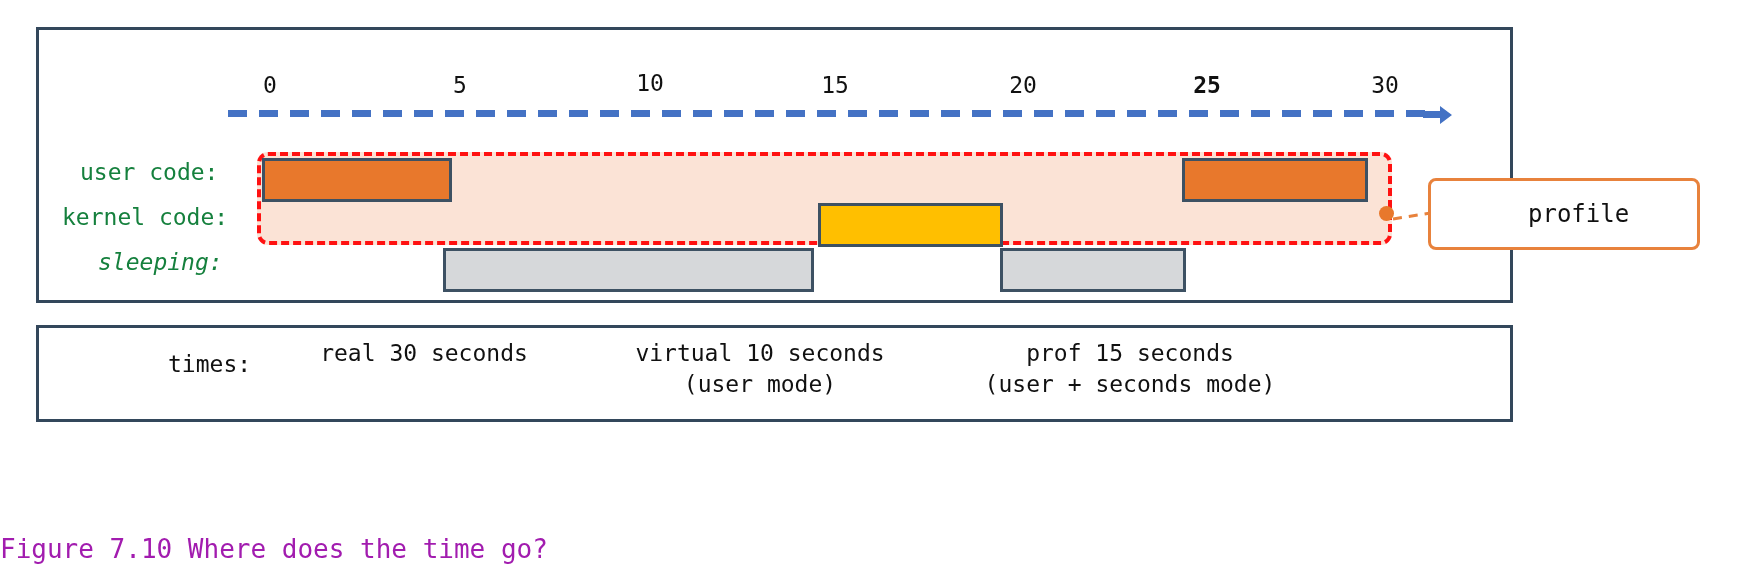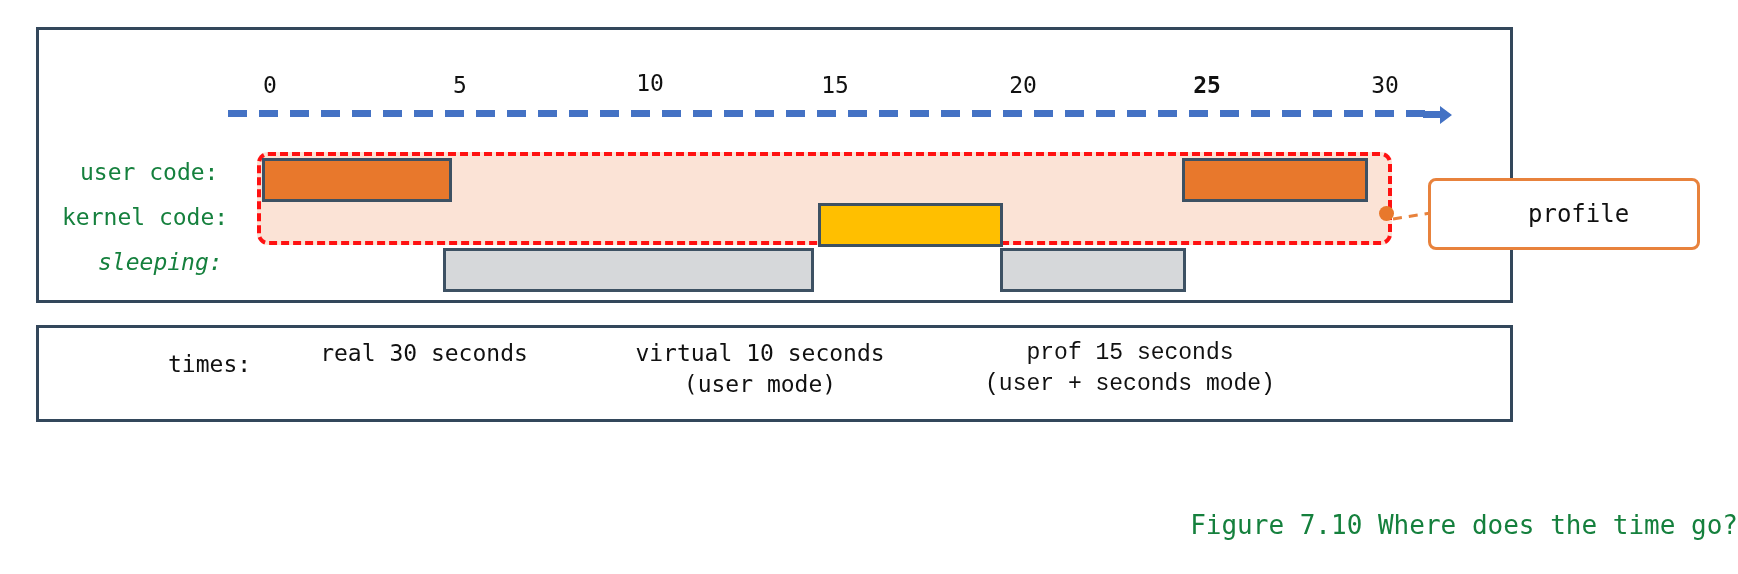--- a/index.html
+++ b/index.html
@@ -180,35 +180,35 @@
     font-size: 23px;
     color: #111111;
     line-height: 1.35;
     text-align: center;
     white-space: nowrap;
     transform: translateX(-50%);
   }
   #times-label   { left: 168px; top: 338px; transform: none; margin-top: 11px; }
   #times-real    { left: 383px; top: 338px; margin-left: 41px; }
   #times-virtual { left: 760px; top: 338px; }
-  #times-prof    { left: 1130px; top: 338px; font-family: Liberation Mono, monospace; }
+  #times-prof    { left: 1130px; top: 338px; }
   .times-sub {
     display: block;
     text-align: center;
   }
 
   
   #figure-caption {
     position: absolute;
     left: 0;
-    top: 512px;
-    width: 1738px;
-    text-align: right;
+    top: 536px;
+    width: 1738px;
+    text-align: left;
     font-size: 26px;
-    color: #15803d;
+    color: #a21caf;
     line-height: 1;
   }
 </style>
 </head>
 <body>
 
 <div class="figure-root">
 
   <div class="panel" id="timeline-panel"></div>
 

